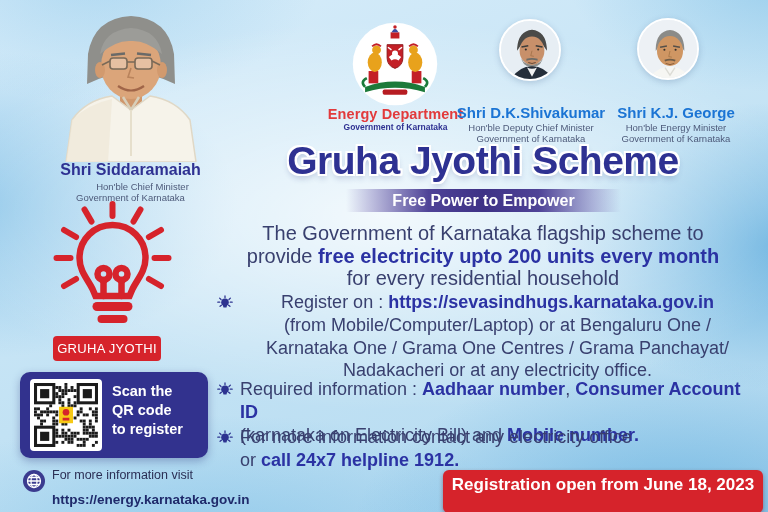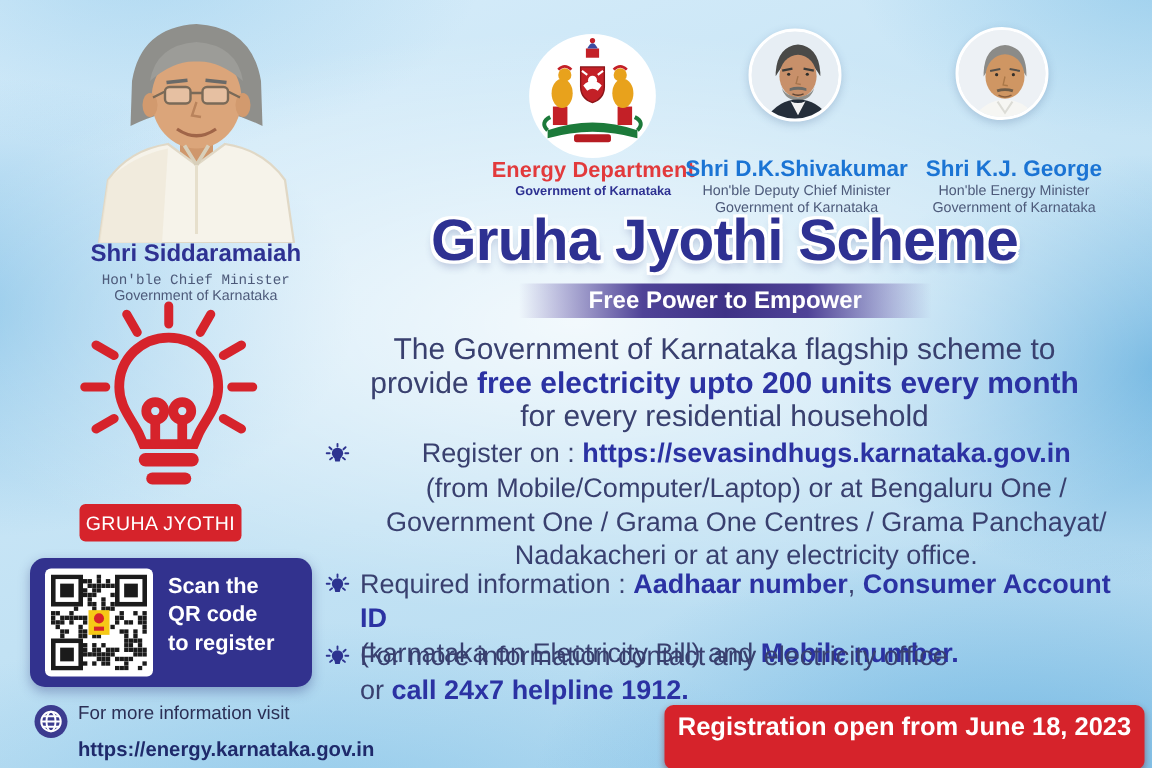--- a/index.html
+++ b/index.html
@@ -81,21 +81,21 @@
       <path d="M99,58 L107,58 M82,57 L74,61 M124,57 L132,61" stroke="#7a6a58" stroke-width="1.6" fill="none"></path>
       <path d="M103,64 L100,73 L106,74" stroke="#b9835c" stroke-width="1.6" fill="none"></path>
       <path d="M90,82 Q103,91 116,82" stroke="#a06548" stroke-width="2.2" fill="none"></path>
       <path d="M38,158 L44,116 Q58,96 84,92 L103,106 L122,92 Q148,96 162,116 L168,158 Z" fill="#f6f3ea" stroke="#e0d8c6" stroke-width="1.5"></path>
       <path d="M44,116 Q60,100 84,95 L80,158 L38,158 Z" fill="#efe8d8" opacity=".75"></path>
       <path d="M95,93 L103,106 L111,93" stroke="#d8cfba" stroke-width="2.5" fill="none"></path>
       <path d="M103,106 L103,152" stroke="#e6dfcc" stroke-width="2"></path>
     </svg>
   </div>
   <div class="abs ctr cm-name" style="left:28px;top:161px;width:205px;">Shri Siddaramaiah</div>
-  <div class="abs ctr official-role" style="left:28px;top:181px;width:205px;font-family:Liberation Mono, monospace;">Hon'ble Chief Minister</div>
+  <div class="abs ctr official-role" style="left:40px;top:181px;width:205px;">Hon'ble Chief Minister</div>
   <div class="abs ctr official-org" style="left:28px;top:192px;width:205px;">Government of Karnataka</div>
 
   <div class="abs" style="left:349px;top:20px;width:92px;height:88px;">
     <svg viewBox="0 0 100 100" width="92" height="88">
       <ellipse cx="50" cy="50" rx="48" ry="47" fill="#ffffff"></ellipse>
       <rect x="45" y="14" width="10" height="7" fill="#c32027"></rect>
       <path d="M46,14 Q50,6 54,14 Z" fill="#3b4aa0"></path>
       <circle cx="50" cy="8" r="2" fill="#c32027"></circle>
       <path d="M41,28 h18 v15 q0,9 -9,12 q-9,-3 -9,-12 Z" fill="#c32027" stroke="#8a1418" stroke-width="1"></path>
       <circle cx="50" cy="38" r="3.4" fill="#ffffff"></circle>
@@ -170,21 +170,21 @@
         <g fill="#2d3390" stroke="#2d3390">
       <circle cx="10" cy="8" r="4.2" stroke="none"></circle>
           <path d="M7.6,11 h4.8 l-.7,3 h-3.4 Z" stroke="none"></path>
       <path d="M10,1 V3 M4,3.5 L5.6,5 M16,3.5 L14.4,5 M2,8 H4.2 M15.8,8 H18 M4.5,12.5 L6,11.3 M15.5,12.5 L14,11.3" stroke-width="1.4" fill="none" stroke-linecap="round"></path>
     </g>
       </svg>
   </div>
   <div class="abs bullet-text" style="left:240px;top:291px;width:515px;text-align:center;">
     <span>Register on : </span><span class="hl">https://sevasindhugs.karnataka.gov.in</span><br>
     <span>(from Mobile/Computer/Laptop) or at Bengaluru One /</span><br>
-    <span>Government One / Grama One Centres / Grama Panchayat/</span><br>
+    <span>Karnataka One / Grama One Centres / Grama Panchayat/</span><br>
     <span>Nadakacheri or at any electricity office.</span>
   </div>
 
   <div class="abs" style="left:216px;top:382px;width:18px;height:18px;">
     <svg viewBox="0 0 20 20" width="18" height="18">
         <g fill="#2d3390" stroke="#2d3390">
       <circle cx="10" cy="8" r="4.2" stroke="none"></circle>
           <path d="M7.6,11 h4.8 l-.7,3 h-3.4 Z" stroke="none"></path>
       <path d="M10,1 V3 M4,3.5 L5.6,5 M16,3.5 L14.4,5 M2,8 H4.2 M15.8,8 H18 M4.5,12.5 L6,11.3 M15.5,12.5 L14,11.3" stroke-width="1.4" fill="none" stroke-linecap="round"></path>
     </g>

